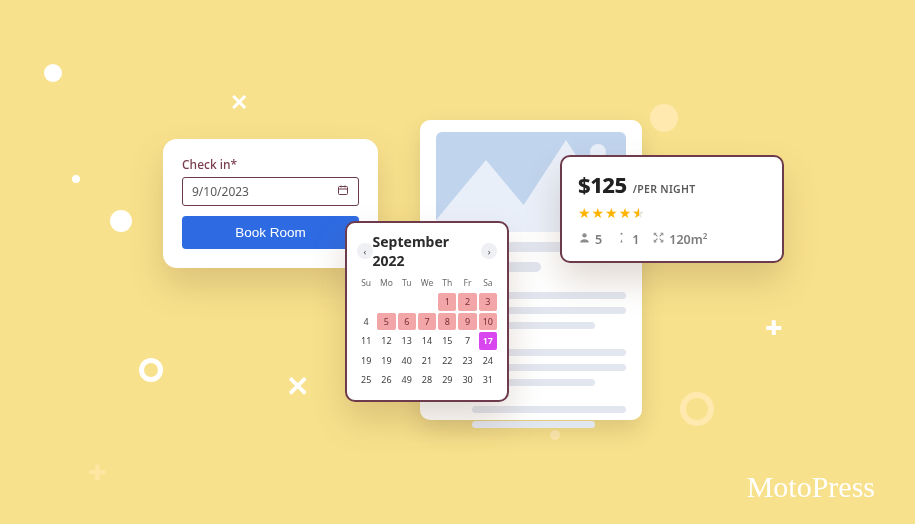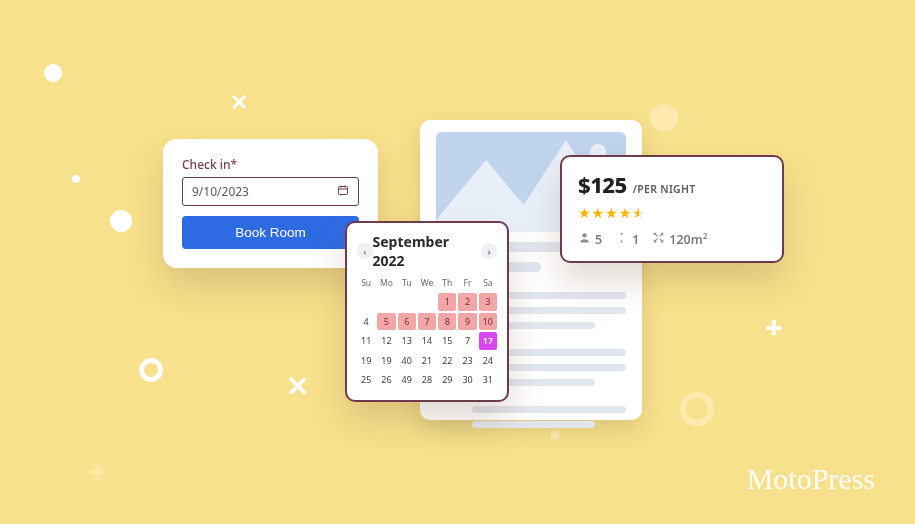--- a/index.html
+++ b/index.html
@@ -115,21 +115,21 @@
   .per{font-size:10.5px;color:#5a5a5a;font-weight:600;letter-spacing:0.3px}
   .stars{color:#ffb400;font-size:14px;margin-top:4px;letter-spacing:1px}
   .meta{display:flex;align-items:center;gap:4px;margin-top:8px;color:#7c7c7c;font-size:12.5px;font-weight:600}
   .meta svg{width:13px;height:13px;fill:#8d8d8d}
   .meta .sep{width:5px}
   .meta .unit{font-size:12.5px}
   .meta sup{font-size:8px}
 
   
   .brand{
-    position:absolute; right:40px; bottom:28px;
+    position:absolute; right:40px; bottom:20px;
     color:#fff; font-family:"Brush Script MT","Segoe Script",cursive;
     font-size:30px; font-weight:500;
   }
 </style>
 </head>
 <body>
 
 <div class="deco dot w" id="d1"></div>
 <div class="deco dot w" id="d2"></div>
 <div class="deco dot w" id="d3"></div>

